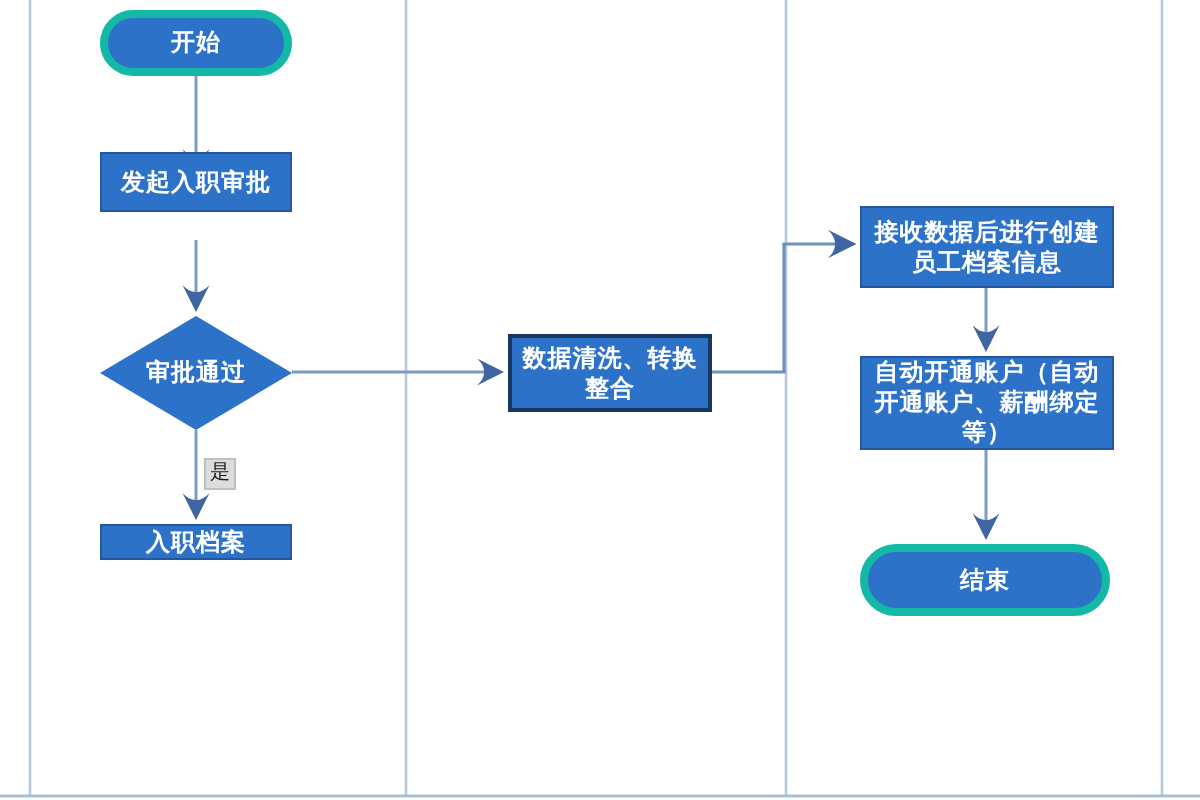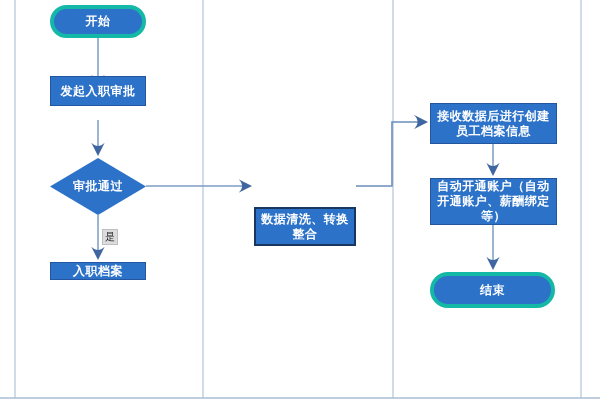--- a/index.html
+++ b/index.html
@@ -36,21 +36,20 @@
   }
   .process {
     border: 1.5px solid #2456A0;
   }
   .terminator {
     border: 4px solid #14b8a6;
     border-radius: 18px;
   }
   .heavy {
     border: 2px solid #17375E;
-    margin-top: 40px;
   }
   .decision {
     clip-path: polygon(50% 0, 100% 50%, 50% 100%, 0 50%);
     border: none;
   }
   #node-start    { left: 50px;  top: 5px;   width: 96px;  height: 33px; }
   #node-initiate { left: 50px;  top: 76px;  width: 96px;  height: 30px; }
   #node-decision { left: 50px;  top: 158px; width: 96px;  height: 57px; }
   #node-archive  { left: 50px;  top: 262px; width: 96px;  height: 18px; }
   #node-clean    { left: 254px; top: 167px; width: 102px; height: 39px; }

